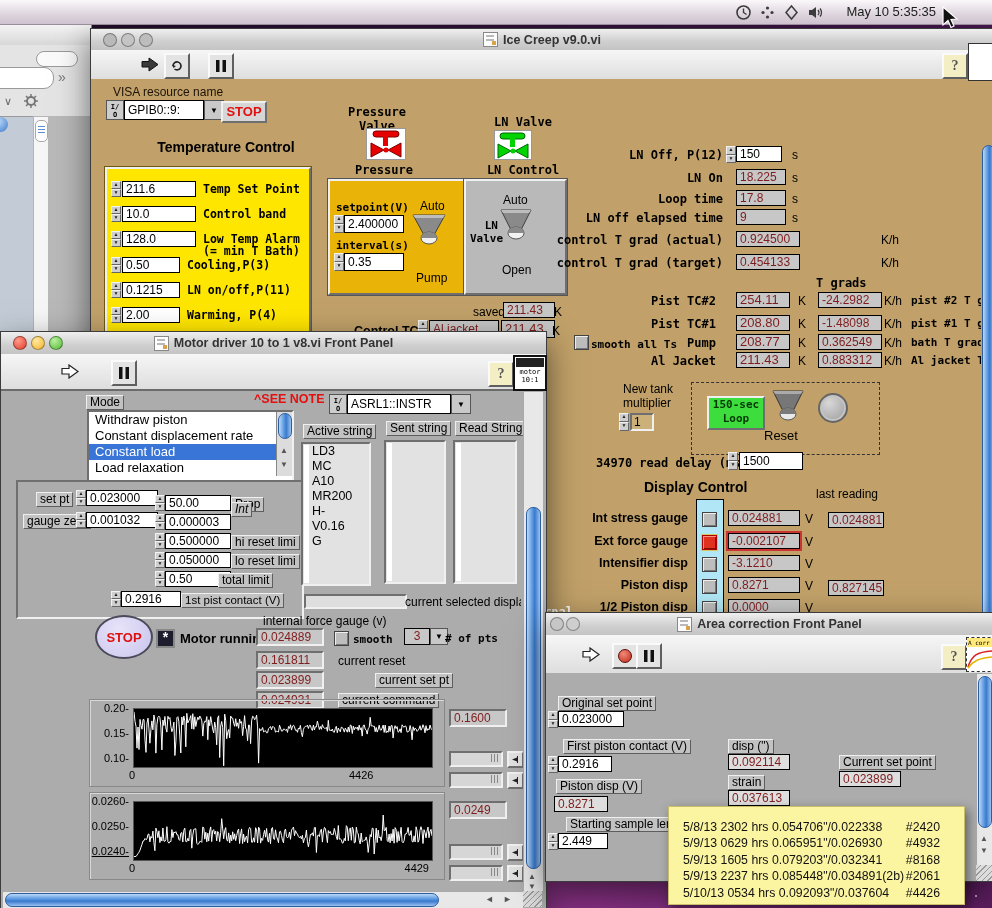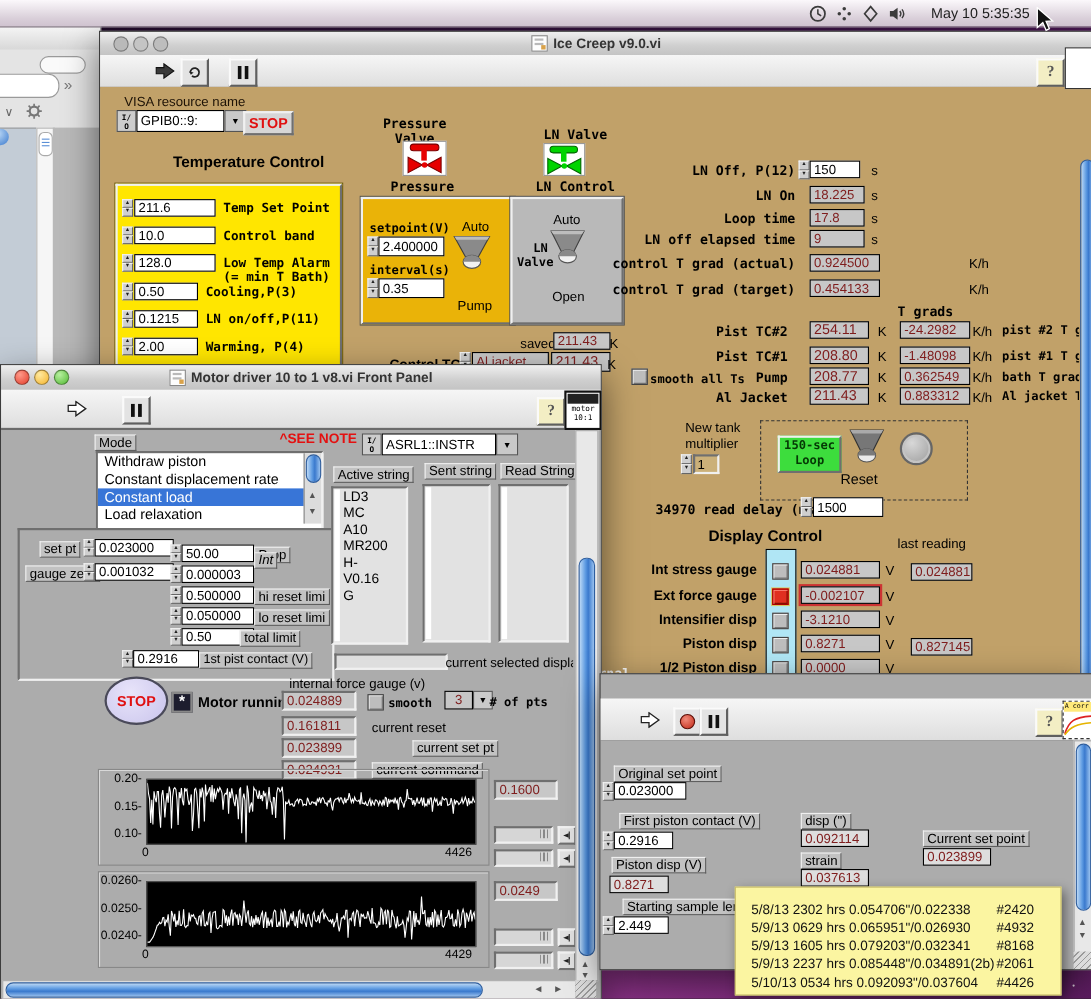--- a/index.html
+++ b/index.html
@@ -513,32 +513,32 @@
     <div class="a boxlbl" style="left:337px;top:341px;margin-left:37px;">current set pt</div>
     <div class="a ind bx-in" style="left:255px;top:359px;width:58px;">0.024931</div>
     <div class="a boxlbl" style="left:337px;top:361px;">current command</div>
 
     <div class="a" style="left:88px;top:367px;width:354px;height:86px;border:1px solid #888;box-shadow:inset 1px 1px 0 #d8d8d8;"></div>
     <div id="chart1-ticks">
         <div class="ticklbl" style="position: absolute; left: 92px; top: 370px; width: 36px;">0.20-</div>
         <div class="ticklbl" style="position: absolute; left: 92px; top: 395px; width: 36px;">0.15-</div>
         <div class="ticklbl" style="position: absolute; left: 92px; top: 420px; width: 36px;">0.10-</div>
         <div class="ticklbl" style="position: absolute; left: 128px; top: 437px;">0</div>
-        <div class="ticklbl" style="position: absolute; left: 360px; top: 437px; width: 68px; text-align: right;">4426</div>
+        <div class="ticklbl" style="position: absolute; left: 348px; top: 437px; width: 68px; text-align: left;">4426</div>
       </div>
     <svg class="a plot" id="chart1" style="left:132px;top:376px;" width="298" height="58">
         <path d="M0.0 2.9L1.0 12.4L2.0 17.3L3.0 39.1L4.0 18.0L5.0 40.5L6.0 10.4L7.0 16.4L8.0 20.2L9.0 10.6L10.0 10.6L11.0 31.1L12.0 43.4L13.0 14.0L14.0 9.2L14.9 19.1L15.9 34.2L16.9 20.7L17.9 11.9L18.9 20.8L19.9 6.0L20.9 11.1L21.9 44.1L22.9 15.8L23.9 8.3L24.9 7.1L25.9 8.6L26.9 18.0L27.9 40.9L28.9 11.1L29.9 16.6L30.9 7.5L31.9 19.0L32.9 23.1L33.9 7.3L34.9 10.0L35.9 8.6L36.9 17.5L37.9 22.7L38.9 19.6L39.9 13.2L40.9 46.5L41.9 32.2L42.9 8.7L43.9 7.7L44.8 12.2L45.8 27.0L46.8 44.0L47.8 8.0L48.8 15.9L49.8 7.0L50.8 11.9L51.8 37.8L52.8 4.3L53.8 13.9L54.8 11.9L55.8 9.4L56.8 6.6L57.8 19.9L58.8 4.7L59.8 20.3L60.8 7.8L61.8 17.5L62.8 12.1L63.8 8.2L64.8 10.6L65.8 7.0L66.8 8.9L67.8 11.9L68.8 27.1L69.8 14.6L70.8 12.2L71.8 12.9L72.8 7.6L73.8 30.7L74.7 10.8L75.7 16.7L76.7 7.6L77.7 13.7L78.7 20.0L79.7 23.9L80.7 13.1L81.7 18.5L82.7 35.8L83.7 9.0L84.7 6.8L85.7 48.5L86.7 17.0L87.7 12.5L88.7 18.6L89.7 56.8L90.7 5.1L91.7 11.4L92.7 29.7L93.7 23.3L94.7 20.5L95.7 28.8L96.7 7.1L97.7 9.1L98.7 9.2L99.7 14.4L100.7 17.3L101.7 9.7L102.7 17.3L103.7 13.8L104.6 19.3L105.6 10.0L106.6 14.2L107.6 12.6L108.6 26.6L109.6 17.6L110.6 6.6L111.6 19.0L112.6 20.7L113.6 31.7L114.6 16.0L115.6 16.3L116.6 34.6L117.6 11.9L118.6 7.2L119.6 7.9L120.6 10.8L121.6 9.7L122.6 6.2L123.6 17.9L124.6 54.1L125.6 19.6L126.6 21.6L127.6 21.1L128.6 18.5L129.6 22.9L130.6 22.2L131.6 21.7L132.6 23.8L133.6 23.7L134.5 19.7L135.5 18.8L136.5 17.5L137.5 20.8L138.5 17.6L139.5 17.8L140.5 18.8L141.5 23.3L142.5 22.0L143.5 22.5L144.5 23.0L145.5 16.2L146.5 19.0L147.5 22.1L148.5 22.1L149.5 20.0L150.5 20.1L151.5 21.4L152.5 20.3L153.5 23.4L154.5 17.5L155.5 19.4L156.5 15.8L157.5 21.1L158.5 17.1L159.5 16.2L160.5 18.0L161.5 21.3L162.5 21.0L163.5 23.3L164.4 19.1L165.4 20.1L166.4 16.4L167.4 23.7L168.4 27.7L169.4 20.5L170.4 18.3L171.4 17.3L172.4 17.4L173.4 16.2L174.4 19.5L175.4 16.3L176.4 16.4L177.4 19.8L178.4 21.5L179.4 16.0L180.4 21.0L181.4 17.7L182.4 17.9L183.4 12.1L184.4 16.3L185.4 20.5L186.4 17.5L187.4 20.3L188.4 15.7L189.4 18.4L190.4 19.2L191.4 19.4L192.4 18.3L193.4 22.3L194.3 11.3L195.3 21.2L196.3 21.0L197.3 22.0L198.3 20.0L199.3 22.9L200.3 23.3L201.3 19.6L202.3 17.3L203.3 23.8L204.3 19.0L205.3 21.3L206.3 22.8L207.3 18.2L208.3 18.5L209.3 20.0L210.3 23.1L211.3 19.1L212.3 20.8L213.3 23.2L214.3 18.0L215.3 23.1L216.3 16.0L217.3 16.6L218.3 24.5L219.3 17.2L220.3 20.8L221.3 18.3L222.3 19.6L223.3 18.1L224.2 21.4L225.2 16.1L226.2 20.8L227.2 18.7L228.2 27.1L229.2 16.6L230.2 15.9L231.2 20.1L232.2 21.2L233.2 25.1L234.2 19.5L235.2 18.6L236.2 8.3L237.2 17.0L238.2 16.7L239.2 17.4L240.2 17.0L241.2 22.7L242.2 18.4L243.2 23.1L244.2 20.3L245.2 16.2L246.2 20.9L247.2 21.2L248.2 19.0L249.2 16.0L250.2 23.4L251.2 16.0L252.2 23.7L253.2 22.0L254.1 23.3L255.1 17.0L256.1 22.6L257.1 16.6L258.1 16.6L259.1 29.0L260.1 20.0L261.1 16.7L262.1 19.6L263.1 17.6L264.1 23.2L265.1 22.5L266.1 19.8L267.1 23.7L268.1 15.8L269.1 17.4L270.1 18.3L271.1 16.9L272.1 17.5L273.1 23.1L274.1 22.6L275.1 22.1L276.1 16.5L277.1 21.0L278.1 30.8L279.1 17.8L280.1 21.5L281.1 19.1L282.1 20.0L283.1 22.4L284.0 21.3L285.0 20.0L286.0 16.7L287.0 21.2L288.0 19.1L289.0 15.7L290.0 18.7L291.0 23.8L292.0 16.6L293.0 21.6L294.0 19.7L295.0 20.9L296.0 16.1L297.0 19.3L298.0 20.8" fill="none" stroke="#fff" stroke-width="1"></path>
       </svg>
     <div class="a ind bx-in" style="left:448px;top:377px;width:48px;">0.1600</div>
 
     <div class="a" style="left:88px;top:460px;width:354px;height:86px;border:1px solid #888;box-shadow:inset 1px 1px 0 #d8d8d8;"></div>
     <div id="chart2-ticks">
         <div class="ticklbl" style="position: absolute; left: 84px; top: 463px; width: 44px;">0.0260-</div>
         <div class="ticklbl" style="position: absolute; left: 84px; top: 488px; width: 44px;">0.0250-</div>
-        <div class="ticklbl" style="position: absolute; left: 84px; top: 513px; width: 44px;">0.0240-</div>
+        <div class="ticklbl" style="position: absolute; left: 84px; top: 513px; width: 44px; text-decoration: underline;">0.0240-</div>
         <div class="ticklbl" style="position: absolute; left: 128px; top: 530px;">0</div>
         <div class="ticklbl" style="position: absolute; left: 360px; top: 530px; width: 68px; text-align: right;">4429</div>
       </div>
     <svg class="a plot" id="chart2" style="left:132px;top:469px;" width="298" height="58">
         <path d="M0.0 54.7L1.0 54.4L2.0 54.5L3.0 53.1L4.0 51.6L5.0 50.2L6.0 48.1L7.0 45.1L8.0 42.3L9.0 39.0L10.0 38.7L11.0 36.5L12.0 37.7L13.0 36.8L14.0 32.3L14.9 32.0L15.9 39.9L16.9 34.5L17.9 36.1L18.9 29.1L19.9 40.5L20.9 48.7L21.9 26.1L22.9 29.4L23.9 35.7L24.9 28.8L25.9 40.6L26.9 34.8L27.9 39.1L28.9 26.0L29.9 39.1L30.9 39.3L31.9 37.5L32.9 24.7L33.9 39.8L34.9 41.2L35.9 39.5L36.9 39.6L37.9 27.6L38.9 35.6L39.9 29.9L40.9 30.9L41.9 29.6L42.9 32.7L43.9 32.8L44.8 37.3L45.8 38.4L46.8 31.2L47.8 30.5L48.8 40.0L49.8 28.3L50.8 26.2L51.8 39.5L52.8 39.7L53.8 36.3L54.8 39.0L55.8 28.9L56.8 27.4L57.8 46.2L58.8 33.2L59.8 27.4L60.8 27.0L61.8 26.7L62.8 41.5L63.8 42.4L64.8 41.6L65.8 39.4L66.8 39.4L67.8 40.4L68.8 24.9L69.8 25.9L70.8 37.2L71.8 30.2L72.8 39.8L73.8 31.2L74.7 39.1L75.7 29.0L76.7 24.9L77.7 39.6L78.7 28.6L79.7 27.6L80.7 32.1L81.7 29.2L82.7 38.9L83.7 29.5L84.7 31.3L85.7 39.7L86.7 30.7L87.7 16.7L88.7 26.9L89.7 36.8L90.7 28.5L91.7 25.6L92.7 37.7L93.7 39.2L94.7 30.9L95.7 40.9L96.7 33.0L97.7 38.9L98.7 29.8L99.7 37.4L100.7 31.8L101.7 38.7L102.7 33.6L103.7 28.8L104.6 27.0L105.6 41.5L106.6 31.9L107.6 26.9L108.6 41.5L109.6 32.1L110.6 39.7L111.6 35.8L112.6 34.1L113.6 40.8L114.6 27.8L115.6 25.4L116.6 26.4L117.6 40.2L118.6 40.2L119.6 35.8L120.6 40.2L121.6 25.7L122.6 27.8L123.6 41.0L124.6 25.2L125.6 27.0L126.6 41.1L127.6 36.3L128.6 38.4L129.6 32.4L130.6 28.3L131.6 35.2L132.6 26.5L133.6 37.8L134.5 40.1L135.5 31.3L136.5 41.7L137.5 26.9L138.5 25.5L139.5 36.7L140.5 37.5L141.5 27.8L142.5 34.4L143.5 37.0L144.5 40.7L145.5 29.8L146.5 29.2L147.5 33.5L148.5 38.3L149.5 40.8L150.5 29.2L151.5 27.0L152.5 34.5L153.5 35.9L154.5 34.8L155.5 30.0L156.5 37.3L157.5 28.0L158.5 26.6L159.5 25.0L160.5 33.7L161.5 28.7L162.5 31.0L163.5 32.1L164.4 34.6L165.4 35.7L166.4 34.3L167.4 36.8L168.4 33.3L169.4 40.8L170.4 36.4L171.4 35.7L172.4 28.1L173.4 39.2L174.4 44.8L175.4 39.4L176.4 32.4L177.4 32.7L178.4 30.8L179.4 34.1L180.4 25.6L181.4 25.5L182.4 50.5L183.4 33.8L184.4 32.8L185.4 34.6L186.4 28.7L187.4 27.2L188.4 40.1L189.4 30.0L190.4 25.4L191.4 26.5L192.4 33.1L193.4 40.7L194.3 28.6L195.3 31.1L196.3 29.5L197.3 32.7L198.3 32.3L199.3 32.6L200.3 26.4L201.3 30.2L202.3 34.6L203.3 37.7L204.3 23.5L205.3 37.2L206.3 36.9L207.3 37.6L208.3 41.2L209.3 40.7L210.3 36.4L211.3 38.9L212.3 23.7L213.3 25.3L214.3 38.7L215.3 27.6L216.3 25.9L217.3 38.3L218.3 25.1L219.3 27.3L220.3 41.0L221.3 40.2L222.3 25.2L223.3 30.7L224.2 31.8L225.2 38.2L226.2 41.9L227.2 31.0L228.2 39.8L229.2 39.3L230.2 38.3L231.2 38.1L232.2 34.9L233.2 39.3L234.2 50.4L235.2 41.8L236.2 32.6L237.2 34.9L238.2 26.2L239.2 26.5L240.2 52.0L241.2 38.4L242.2 26.2L243.2 40.6L244.2 28.1L245.2 36.0L246.2 34.9L247.2 38.7L248.2 32.3L249.2 13.0L250.2 28.6L251.2 28.4L252.2 25.4L253.2 38.4L254.1 39.7L255.1 32.0L256.1 40.8L257.1 31.6L258.1 39.0L259.1 27.2L260.1 41.2L261.1 25.6L262.1 27.4L263.1 40.4L264.1 29.5L265.1 38.9L266.1 32.7L267.1 25.3L268.1 39.7L269.1 40.8L270.1 38.7L271.1 32.1L272.1 32.0L273.1 30.4L274.1 25.4L275.1 33.2L276.1 33.1L277.1 28.6L278.1 39.5L279.1 40.0L280.1 33.8L281.1 40.0L282.1 24.8L283.1 28.9L284.0 40.2L285.0 38.0L286.0 28.2L287.0 24.7L288.0 28.6L289.0 41.5L290.0 27.7L291.0 30.6L292.0 35.9L293.0 29.2L294.0 25.1L295.0 35.7L296.0 29.6L297.0 27.4L298.0 33.9" fill="none" stroke="#fff" stroke-width="1"></path>
       </svg>
     <div class="a ind bx-in" style="left:448px;top:469px;width:48px;">0.0249</div>
 
     <div id="slider-fields">
         <div class="bx-in" style="position: absolute; left: 448px; top: 419px; width: 50px; height: 12px; background: rgb(214, 214, 214);">
@@ -586,20 +586,26 @@
     </div>
     <div class="a track" style="left:1px;top:559px;width:520px;height:16px;">
       <div class="hcap" style="position:absolute;left:2px;top:1px;width:432px;height:12px;"></div>
       <div class="a" style="left:482px;top:2px;font-size:9px;color:#555;">◄</div>
       <div class="a" style="left:500px;top:2px;font-size:9px;color:#555;">►</div>
     </div>
     <div class="a grip" style="left:522px;top:559px;width:19px;height:16px;"></div>
   </div>
 
   <div class="win" id="area-win" style="left:545px;top:612px;width:447px;height:268px;">
+    <div class="titlebar" style="height:22px;">
+      <span class="tl" style="left:4px;background:#c6c6c6;"></span>
+      <span class="tl" style="left:20px;background:#cecece;"></span>
+      <span class="vi-icon"></span>
+      <span>Area correction Front Panel</span>
+    </div>
     <div class="toolbar" style="top:22px;height:38px;">
       <svg class="a" style="left:36px;top:12px;" width="19" height="15">
           <path d="M1 4.5h7V1l9 6.5-9 6.5V10H1z" fill="#fff" stroke="#222" stroke-width="1.2"></path>
         </svg>
       <div class="tbtn" style="left:66px;top:8px;">
         <div style="width:12px;height:12px;border-radius:50%;background:radial-gradient(circle at 38% 32%,#f08a7a,#c22a18);border:1px solid #5a0e06;"></div>
       </div>
       <div class="tbtn" style="left:90px;top:8px;">
         <svg width="10" height="12">
             <rect x="0" y="0" width="3.5" height="12" fill="#111"></rect>

